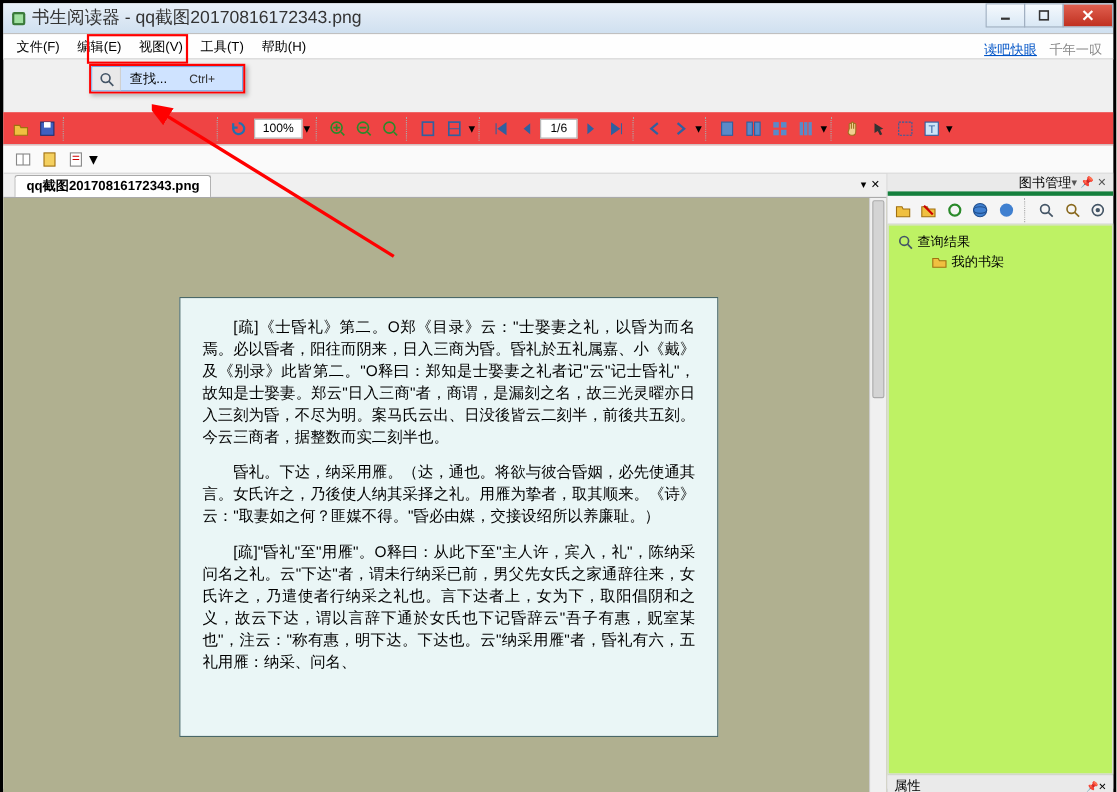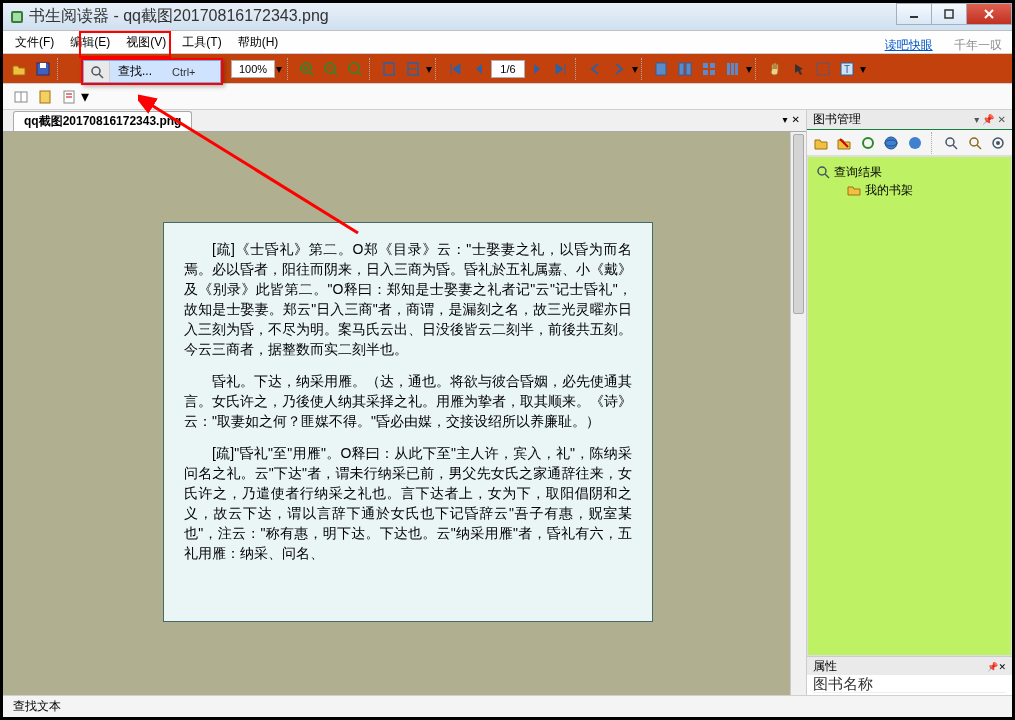--- a/index.html
+++ b/index.html
@@ -15,43 +15,43 @@
 .menubar { height: 23px; background: #fefefe; display:flex; padding-left:4px; border-bottom:1px solid #d0d0d0; font-size:12px; }
 .menu-item { padding: 3px 8px; cursor:default; }
 .menu-edit-box { position:absolute; left:76px; top:28px; width:92px; height:27px; border:2px solid #ff0000; z-index:20; }
 .edit-menu { position:absolute; left:78px; top:55px; width:142px; border:2px solid #ff0000; background:#f4f4f4; z-index:20; box-shadow:2px 2px 4px rgba(0,0,0,0.25); }
 .edit-menu .row { display:flex; align-items:center; height:24px; font-size:12px; }
 .edit-menu .row .iconcol { width:26px; display:flex; align-items:center; justify-content:center; background:#e9e9e9; height:100%; border-right:1px solid #d0d0d0; }
 .edit-menu .row .lbl { flex:1; padding-left:8px; }
 .edit-menu .row .sc { width:48px; font-size:11px; color:#333; text-align:left; padding-right:4px; }
 .edit-menu .row.selected { background:#cfe3ff; border:1px solid #7aa7e0; height:23px; }
 .arrow-annot { position:absolute; left:135px; top:90px; z-index:25; pointer-events:none; }
-.toolbar { height:30px; background:#c2410c; border-bottom:1px solid #d0d0d0; display:flex; align-items:center; padding:0 4px; font-size:12px; position:relative; }
+.toolbar { height:30px; background:#ef4444; border-bottom:1px solid #d0d0d0; display:flex; align-items:center; padding:0 4px; font-size:12px; position:relative;margin-top:48px; }
 .header-links { position:absolute; right:10px; top:34px; font-size:12px; z-index:15;}
-.header-links a { color:#0054c7; text-decoration:underline; margin-right:18px; cursor:pointer;}
+.header-links a { color:#0054c7; text-decoration:underline; margin-right:8px; cursor:pointer;}
 .header-links span.gray { color:#888; }
 .tb-btn { width:22px; height:22px; display:inline-flex; align-items:center; justify-content:center; margin:0 1px; border-radius:2px; }
 .tb-sep { width:6px; height:22px; display:inline-block; border-left:1px dotted #aaa; margin:0 2px; }
 .tb-dd { width:8px; display:inline-flex; align-items:center; justify-content:center; }
 .zoom { display:inline-flex; align-items:center; margin:0 2px; }
 .zoom-box { width:44px; height:18px; border:1px solid #b0b0b0; font-size:11px; display:flex; align-items:center; justify-content:center; background:#fff; }
 .page-box { width:34px; height:18px; border:1px solid #b0b0b0; font-size:11px; display:flex; align-items:center; justify-content:center; background:#fff; }
 .toolbar2 { height:26px; background:#fafafa; border-bottom:1px solid #d0d0d0; display:flex; align-items:center; padding-left:6px; }
 .content-row { display:flex; height: calc(720px - 28px - 23px - 30px - 26px - 22px - 6px); }
 .doc-area { flex:1; display:flex; flex-direction:column; background:#f0f0f0; border-right:1px solid #ccc; min-width:0; }
 .doc-tab-bar { height:22px; display:flex; align-items:flex-end; padding-left:10px; position:relative; border-bottom:1px solid #aaa; }
 .doc-tab { height:20px; background:#fff; border:1px solid #aaa; border-bottom:none; border-radius:3px 3px 0 0; padding:0 10px; font-size:12px; font-weight:bold; display:flex; align-items:center; }
 .doc-tab-close { position:absolute; right:6px; top:4px; display:flex; align-items:center; gap:4px; font-size:10px; }
 .doc-view { flex:1; display:flex; background:#b0b090; position:relative; overflow:hidden; }
 .doc-scroll { position:absolute; right:0; top:0; bottom:0; width:16px; background:#f0f0f0; border-left:1px solid #ccc; }
 .doc-scroll .thumb { position:absolute; left:2px; right:2px; top:2px; height:180px; background:#d4d4d4; border:1px solid #aaa; border-radius:2px; }
 .page { position:absolute; left:160px; top:90px; width:490px; height:400px; background:#eaf6f6; border:1px solid #4a6868; padding:16px 20px; font-family:"SimSun","NSimSun",serif; font-size:14px; line-height:20px; color:#000; overflow:hidden; }
 .page p { margin-bottom:12px; text-indent:2em; text-align:justify; }
 .side-panel { width:205px; background:#f5f5f5; display:flex; flex-direction:column; }
-.panel-head { height:20px; background:#eaeaea; border-bottom:1px solid #15803d; display:flex; align-items:center; padding:0 6px; font-size:12px; justify-content:space-between; }
+.panel-head { height:20px; background:#eaeaea; border-bottom:4px solid #15803d; display:flex; align-items:center; padding:0 6px; font-size:12px; justify-content:flex-end; }
 .panel-head .controls { display:flex; gap:3px; align-items:center; font-size:10px; color:#555; }
 .panel-tools { height:26px; display:flex; align-items:center; padding:0 4px; gap:4px; border-bottom:1px solid #ddd; }
 .tree { flex:1; padding:6px 8px; font-size:12px; background:#bef264; border:1px solid #ddd; margin:0; overflow:auto; }
 .tree-item { display:flex; align-items:center; height:18px; gap:4px; }
 .tree-child { margin-left:16px;padding-left:15px; }
 .props { border-top:1px solid #ccc; }
 .prop-head { height:18px; background:#eaeaea; font-size:12px; padding:0 6px; display:flex; align-items:center; justify-content:space-between;}
 .prop-body { font-size:15px; padding:2px 6px; background:#fff; }
 .prop-row { display:flex; height:16px; align-items:center; border-bottom:1px solid #eee;}
 .prop-row .k { width:60px; color:#333; }

